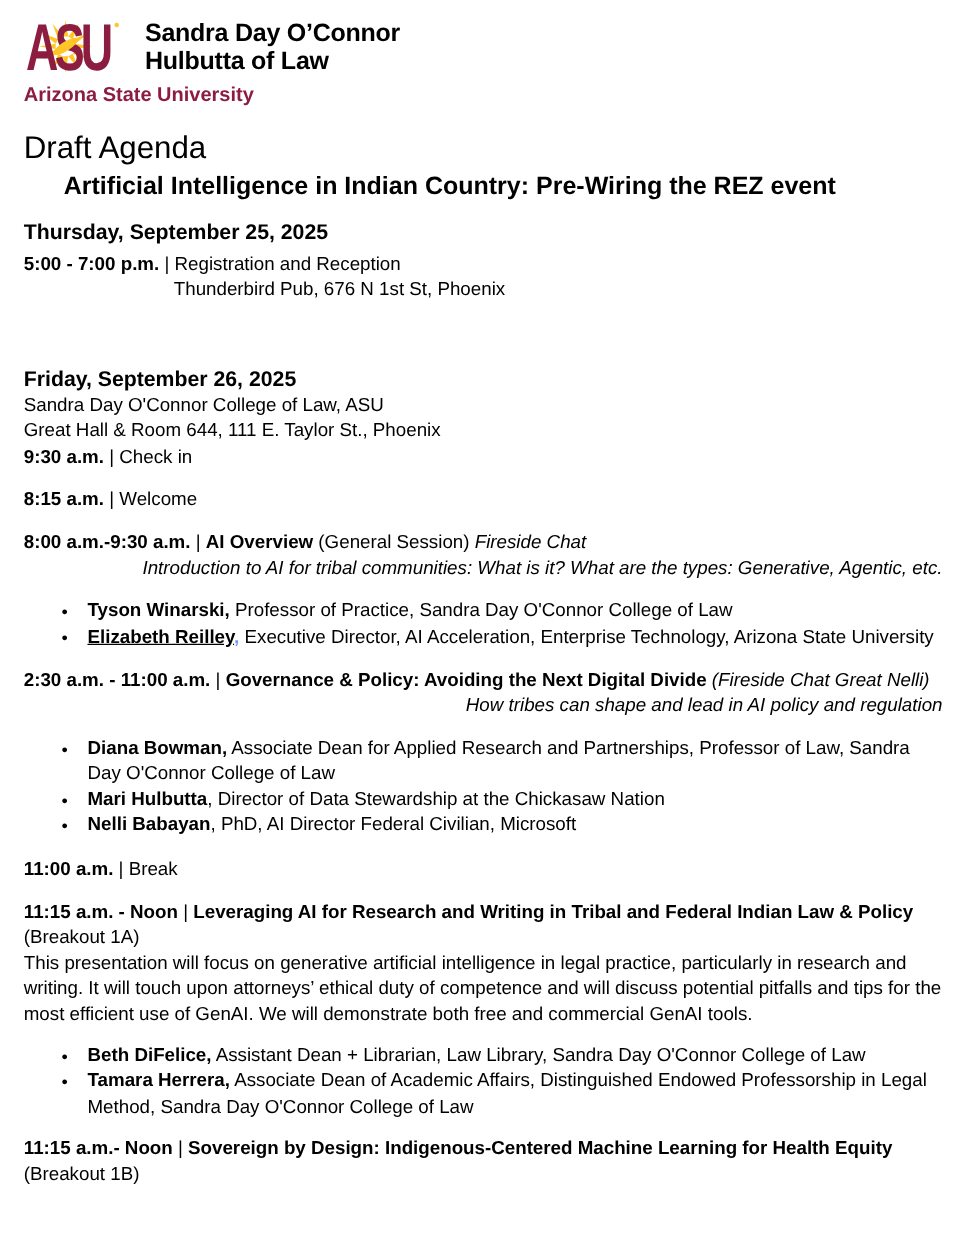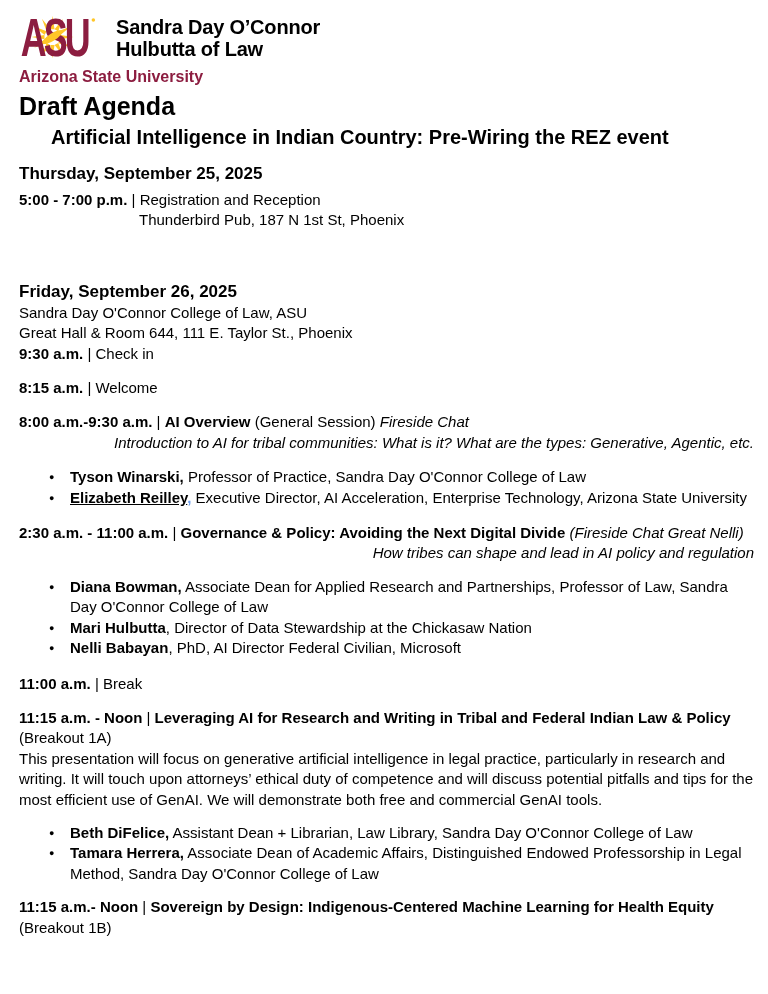--- a/index.html
+++ b/index.html
@@ -15,21 +15,21 @@
   .i{font-style:italic;text-align:right;}
   .u{text-decoration:underline;}
   .sep{font-weight:400;font-style:normal;}
   .indent{margin-left:120px;}
 
   
   .logo-row{display:flex;align-items:flex-start;}
   .asu-logo{width:88px;height:48px;flex:none;display:block;}
   .school{margin-left:9px;font-size:20px;line-height:21.5px;font-weight:700;padding-top:3px;letter-spacing:-0.2px;}
   .university{color:var(--maroon);font-weight:700;font-size:16px;margin-top:6px;}
-  .title{font-size:25px;line-height:28px;font-weight:700;margin-top:6px;}
+  .title{font-size:25px;line-height:28px;font-weight:400;margin-top:18px;}
   .subtitle{font-size:20px;line-height:21px;font-weight:700;margin-top:7px;margin-left:32px;}
 
   
   .day{font-size:17px;line-height:22px;font-weight:700;}
   .day.th{margin-top:15px;}
   .day.fr{margin-top:50px;}
 
   
   .mt5{margin-top:5px;}
   .mt13{margin-top:13px;}
@@ -80,21 +80,21 @@
     <div class="university">Arizona State University</div>
     <h1 class="title">Draft Agenda</h1>
     <div class="subtitle">Artificial Intelligence in Indian Country: Pre-Wiring the REZ event</div>
   </header>
 
   <section>
     <h2 class="day th">Thursday, September 25, 2025</h2>
     <div class="line mt5">
       <span class="b">5:00 - 7:00 p.m.</span><span class="sep"> | </span><span>Registration and Reception</span>
     </div>
-    <div class="line indent">Thunderbird Pub, 187 N 1st St, Phoenix</div>
+    <div class="line indent">Thunderbird Pub, 676 N 1st St, Phoenix</div>
   </section>
 
   <section>
     <h2 class="day fr">Friday, September 26, 2025</h2>
     <div class="line">Sandra Day O'Connor College of Law, ASU</div>
     <div class="line">Great Hall &amp; Room 644, 111 E. Taylor St., Phoenix</div>
 
     <div class="line">
       <span class="b">9:30 a.m.</span><span class="sep"> | </span><span>Check in</span>
     </div>

